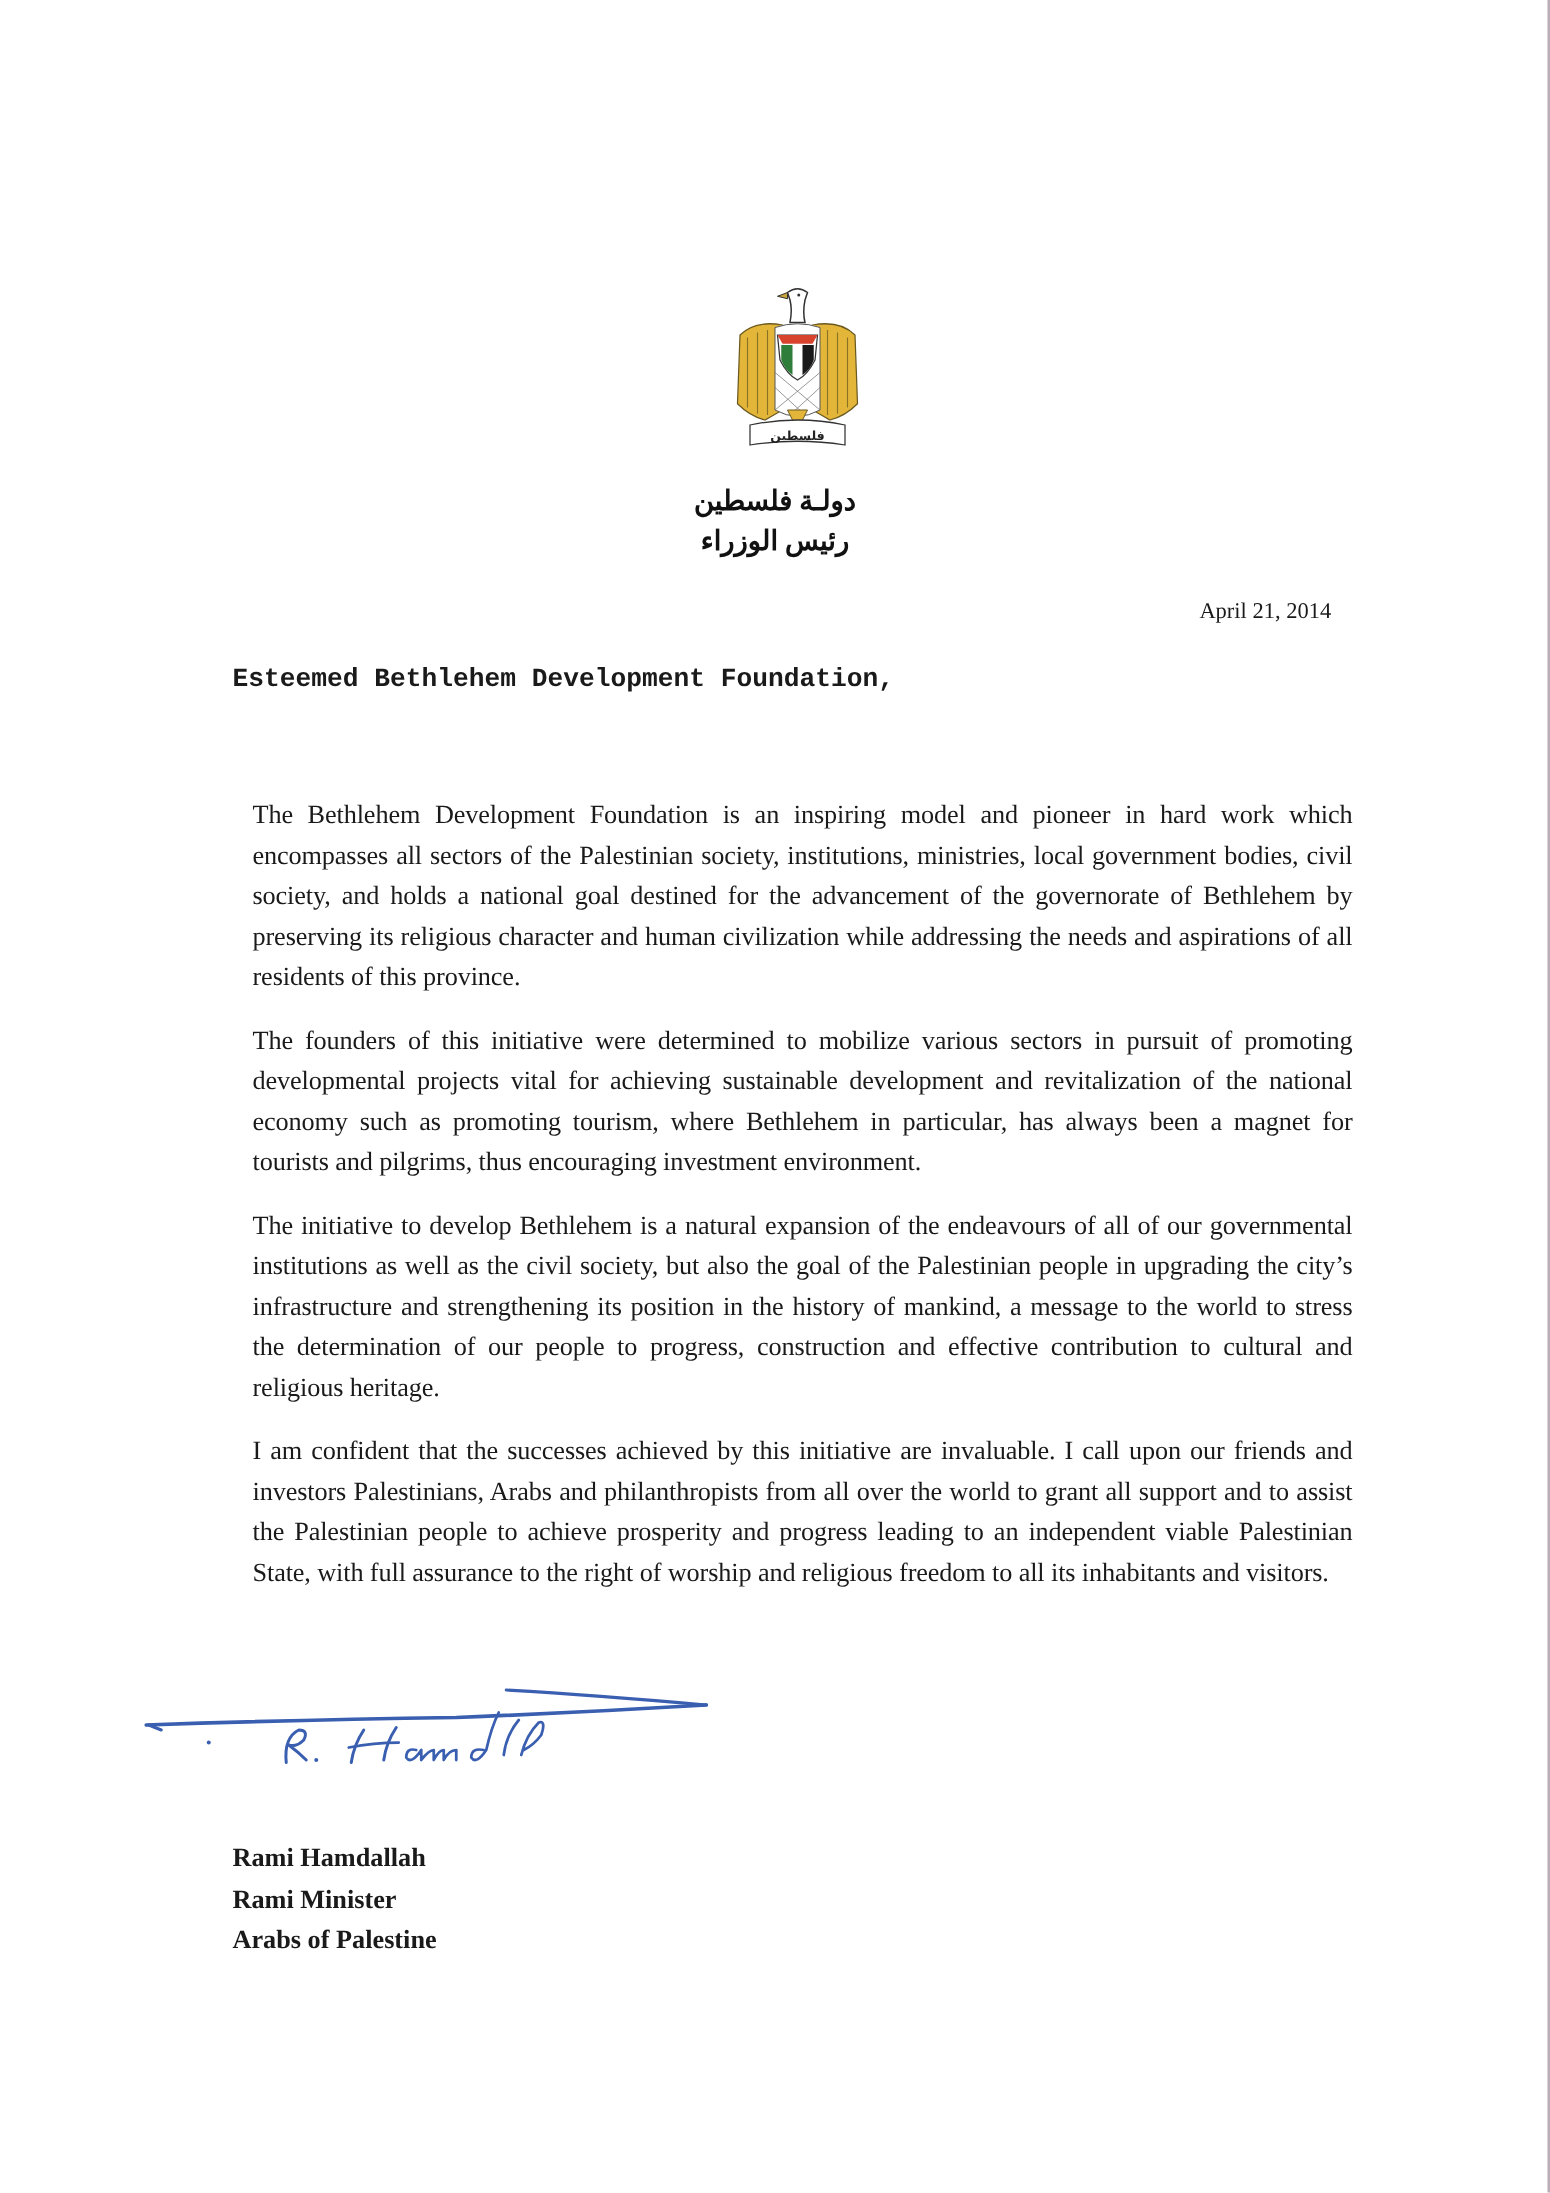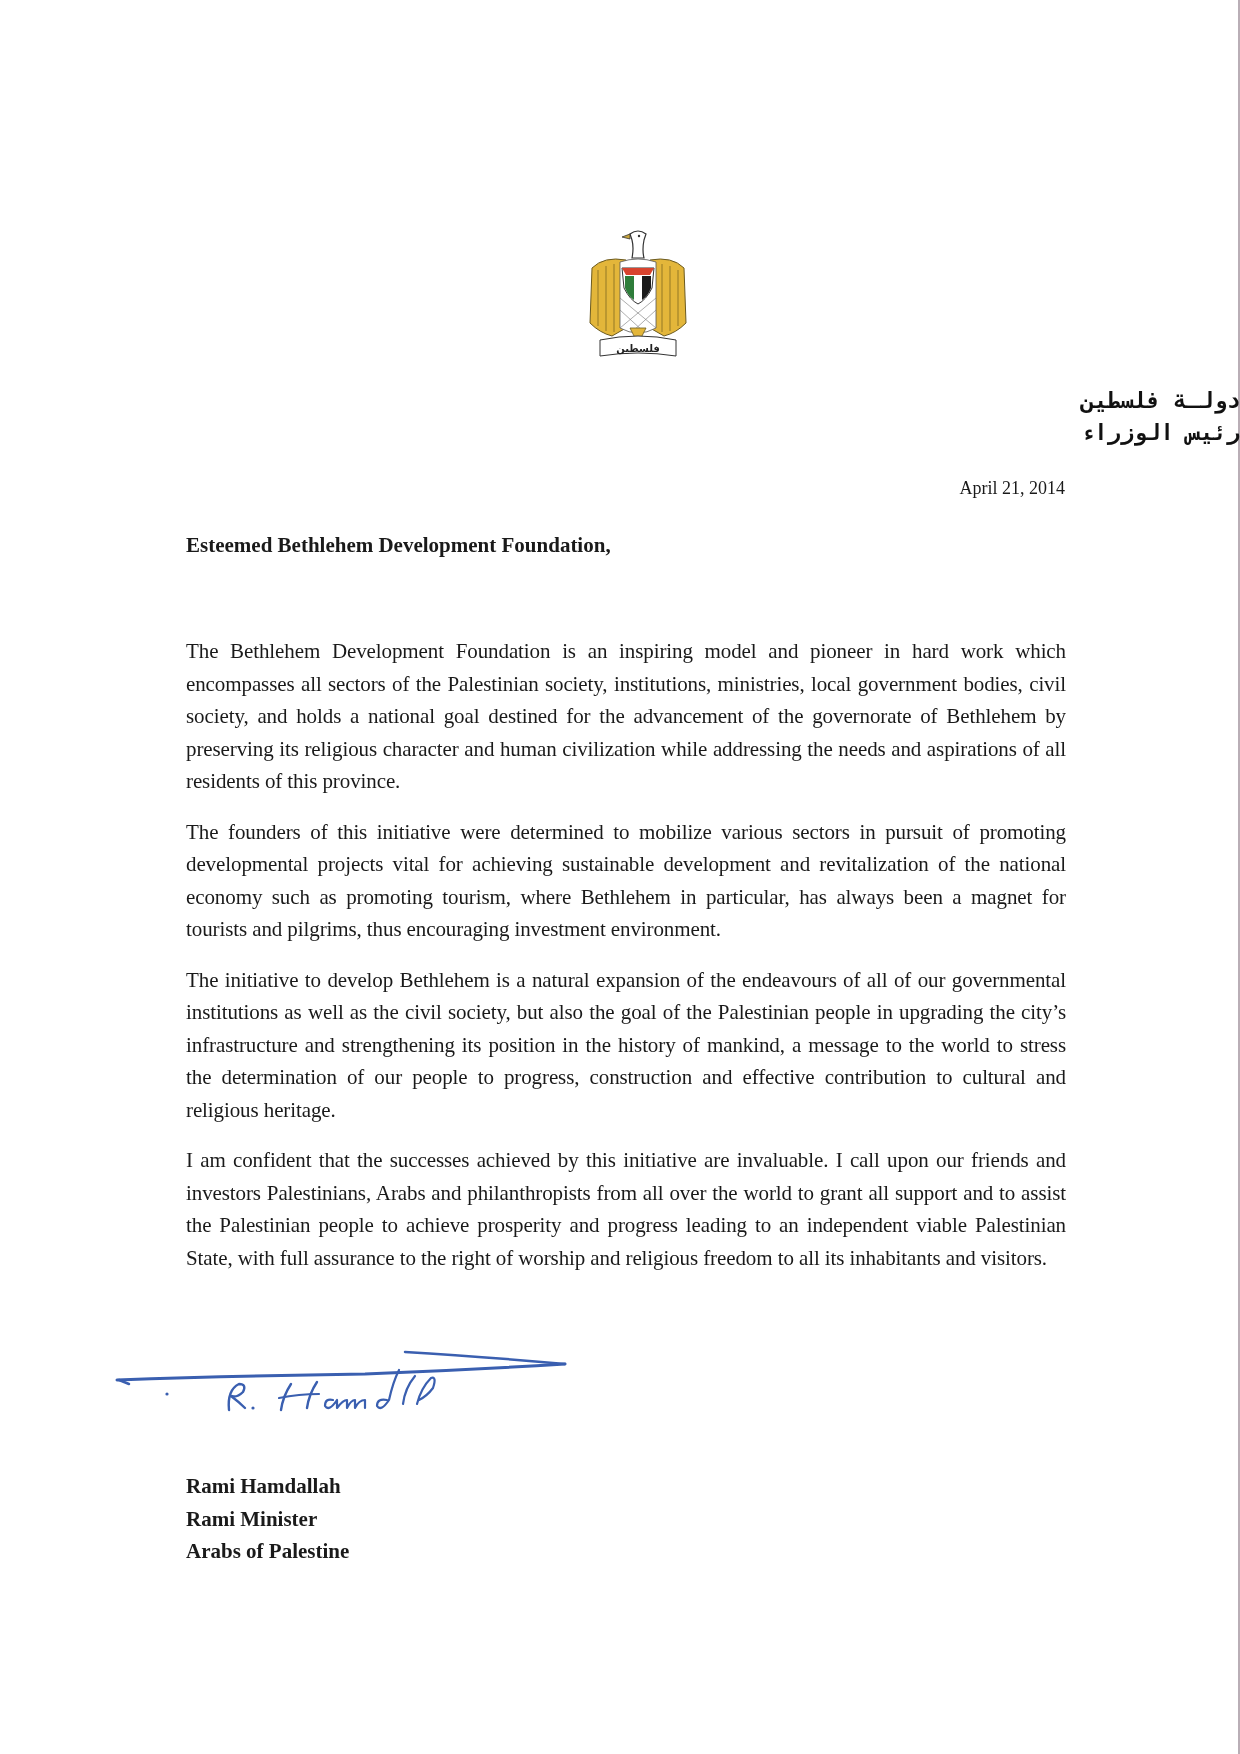--- a/index.html
+++ b/index.html
@@ -24,44 +24,45 @@
       position: absolute;
       left: 586px;
       top: 228px;
       width: 104px;
       height: 136px;
     }
     .ar-title {
       position: absolute;
       left: 0;
       width: 1240px;
-      text-align: right;
-      font-family: Liberation Mono, monospace;
+      text-align: center;
+      font-family: Liberation Serif, serif;
       font-weight: bold;
       direction: rtl;
       color: #111;
     }
     .ar-1 { top: 388px; font-size: 22px; }
     .ar-2 { top: 420px; font-size: 22px; }
     .date {
       position: absolute;
       right: 175px;
       top: 478px;
       font-size: 18px;
     }
     .salutation {
       position: absolute;
       left: 186px;
       top: 533px;
       font-size: 21px;
       font-weight: bold;
+      font-family: Liberation Mono, monospace;
     }
     .body {
       position: absolute;
-      left: 186px;
+      left: 202px;
       top: 635px;
       width: 880px;
     }
     .para {
       font-size: 21px;
       line-height: 32.5px;
       text-align: justify;
       text-align-last: left;
       margin: 0 0 18px 0;
       letter-spacing: -0.1px;

